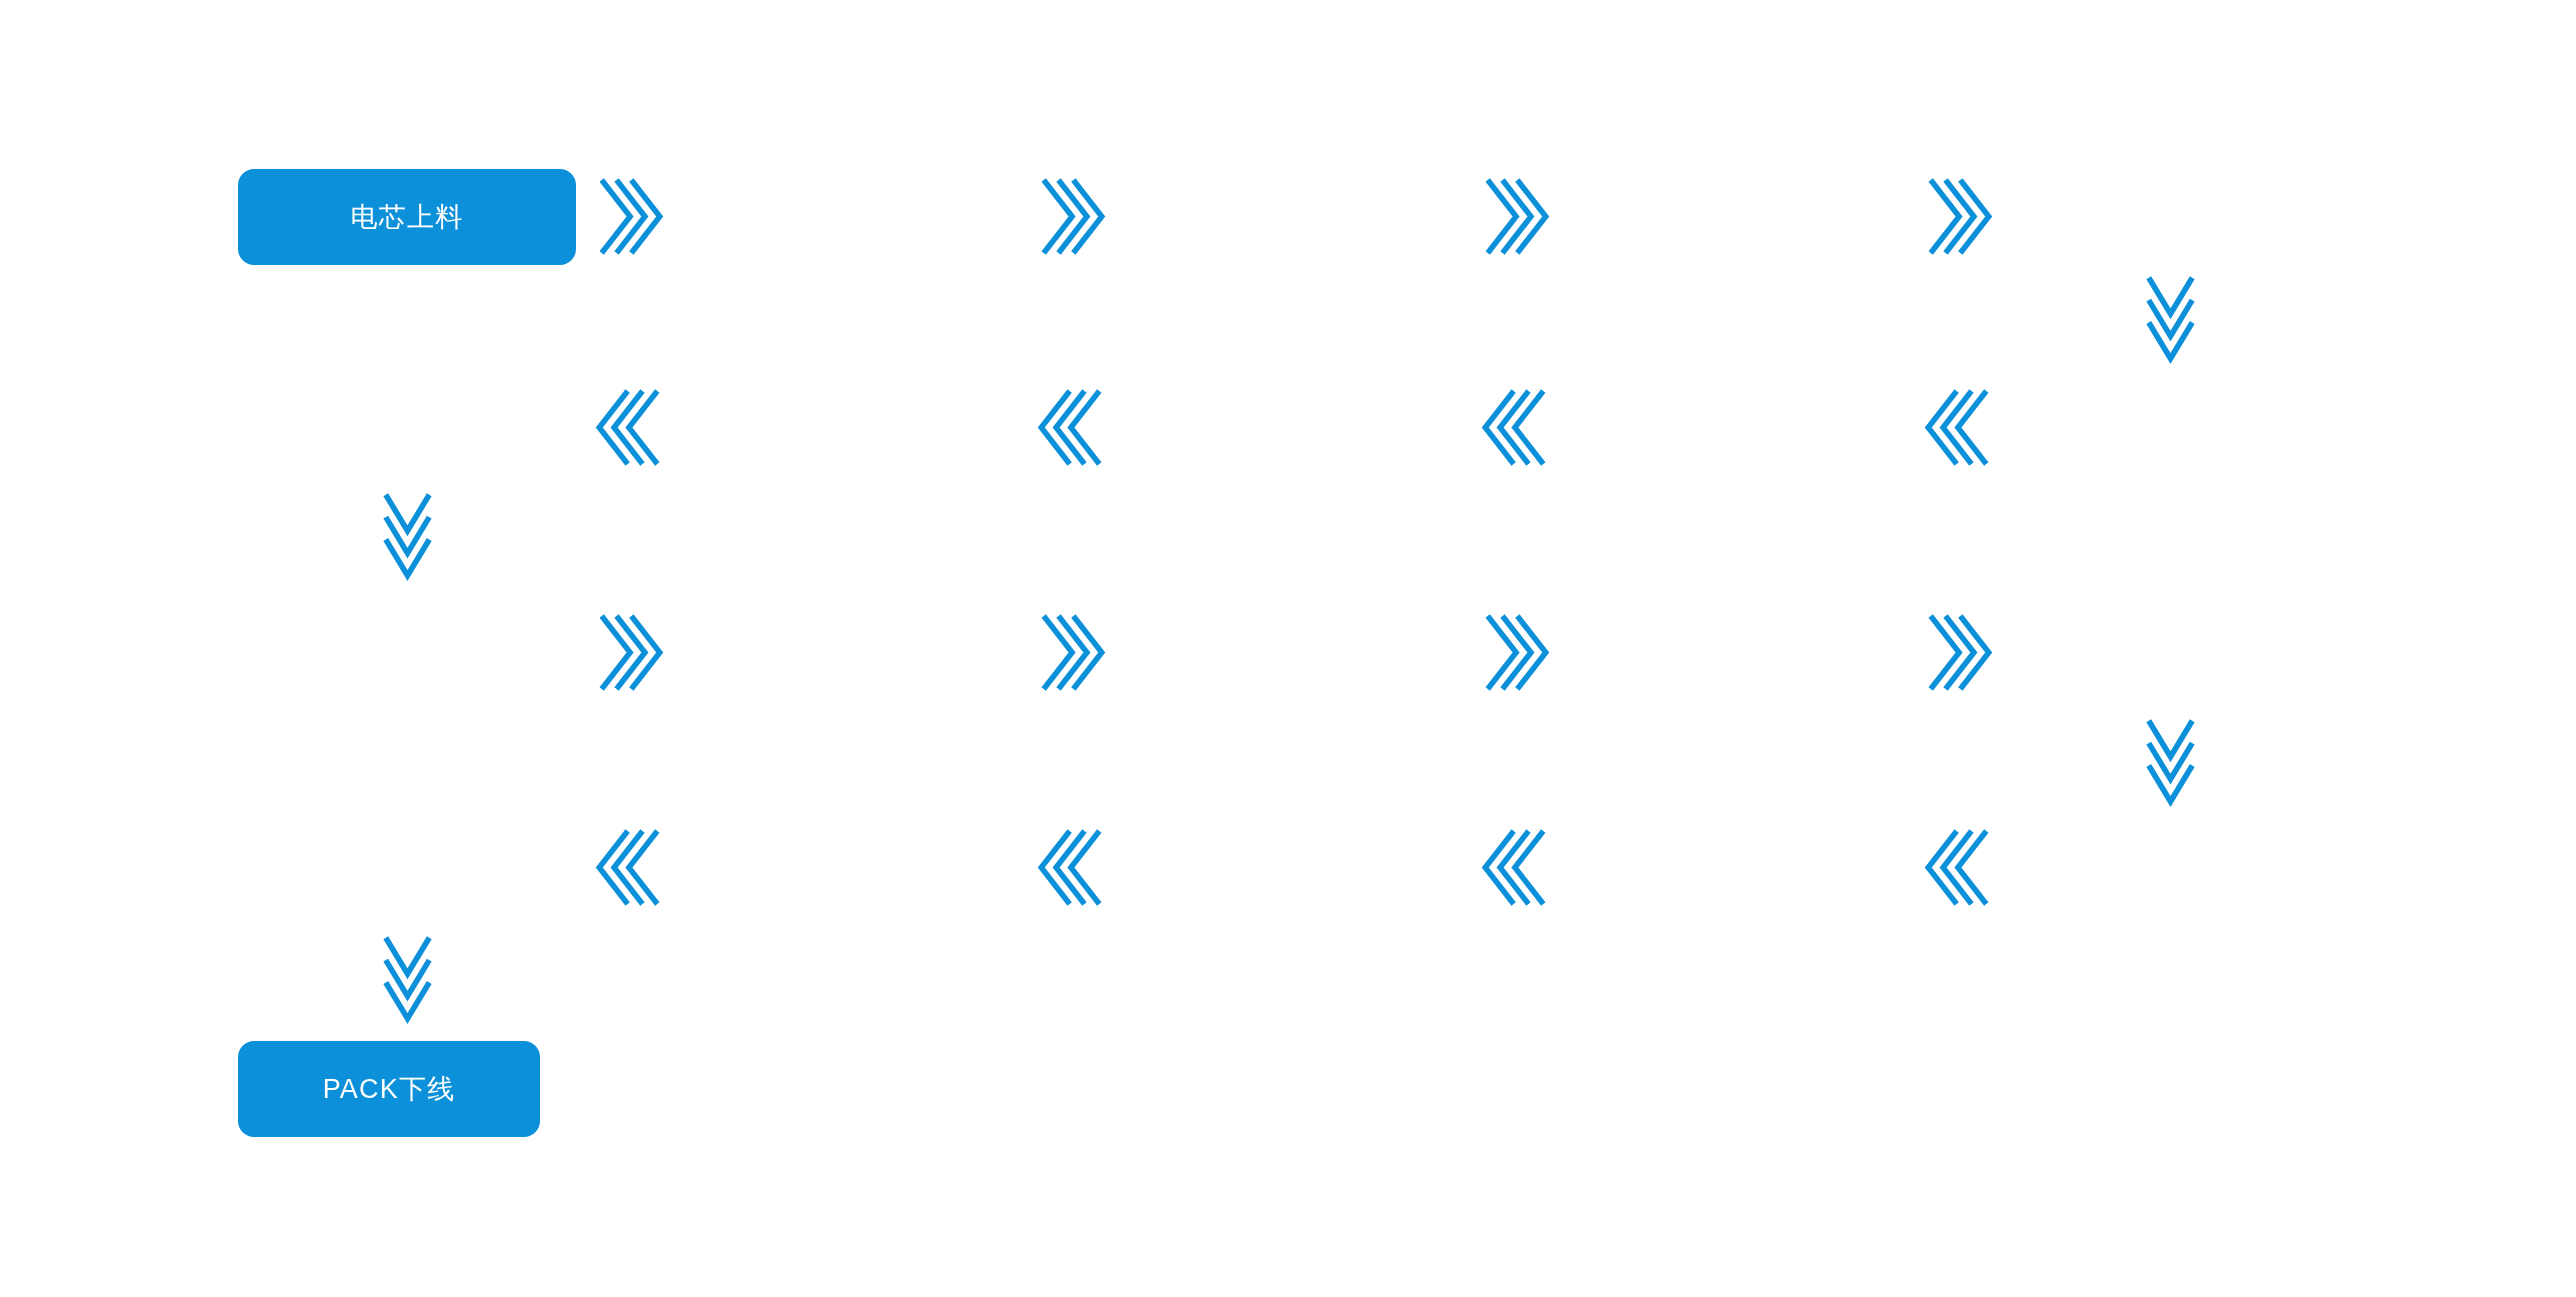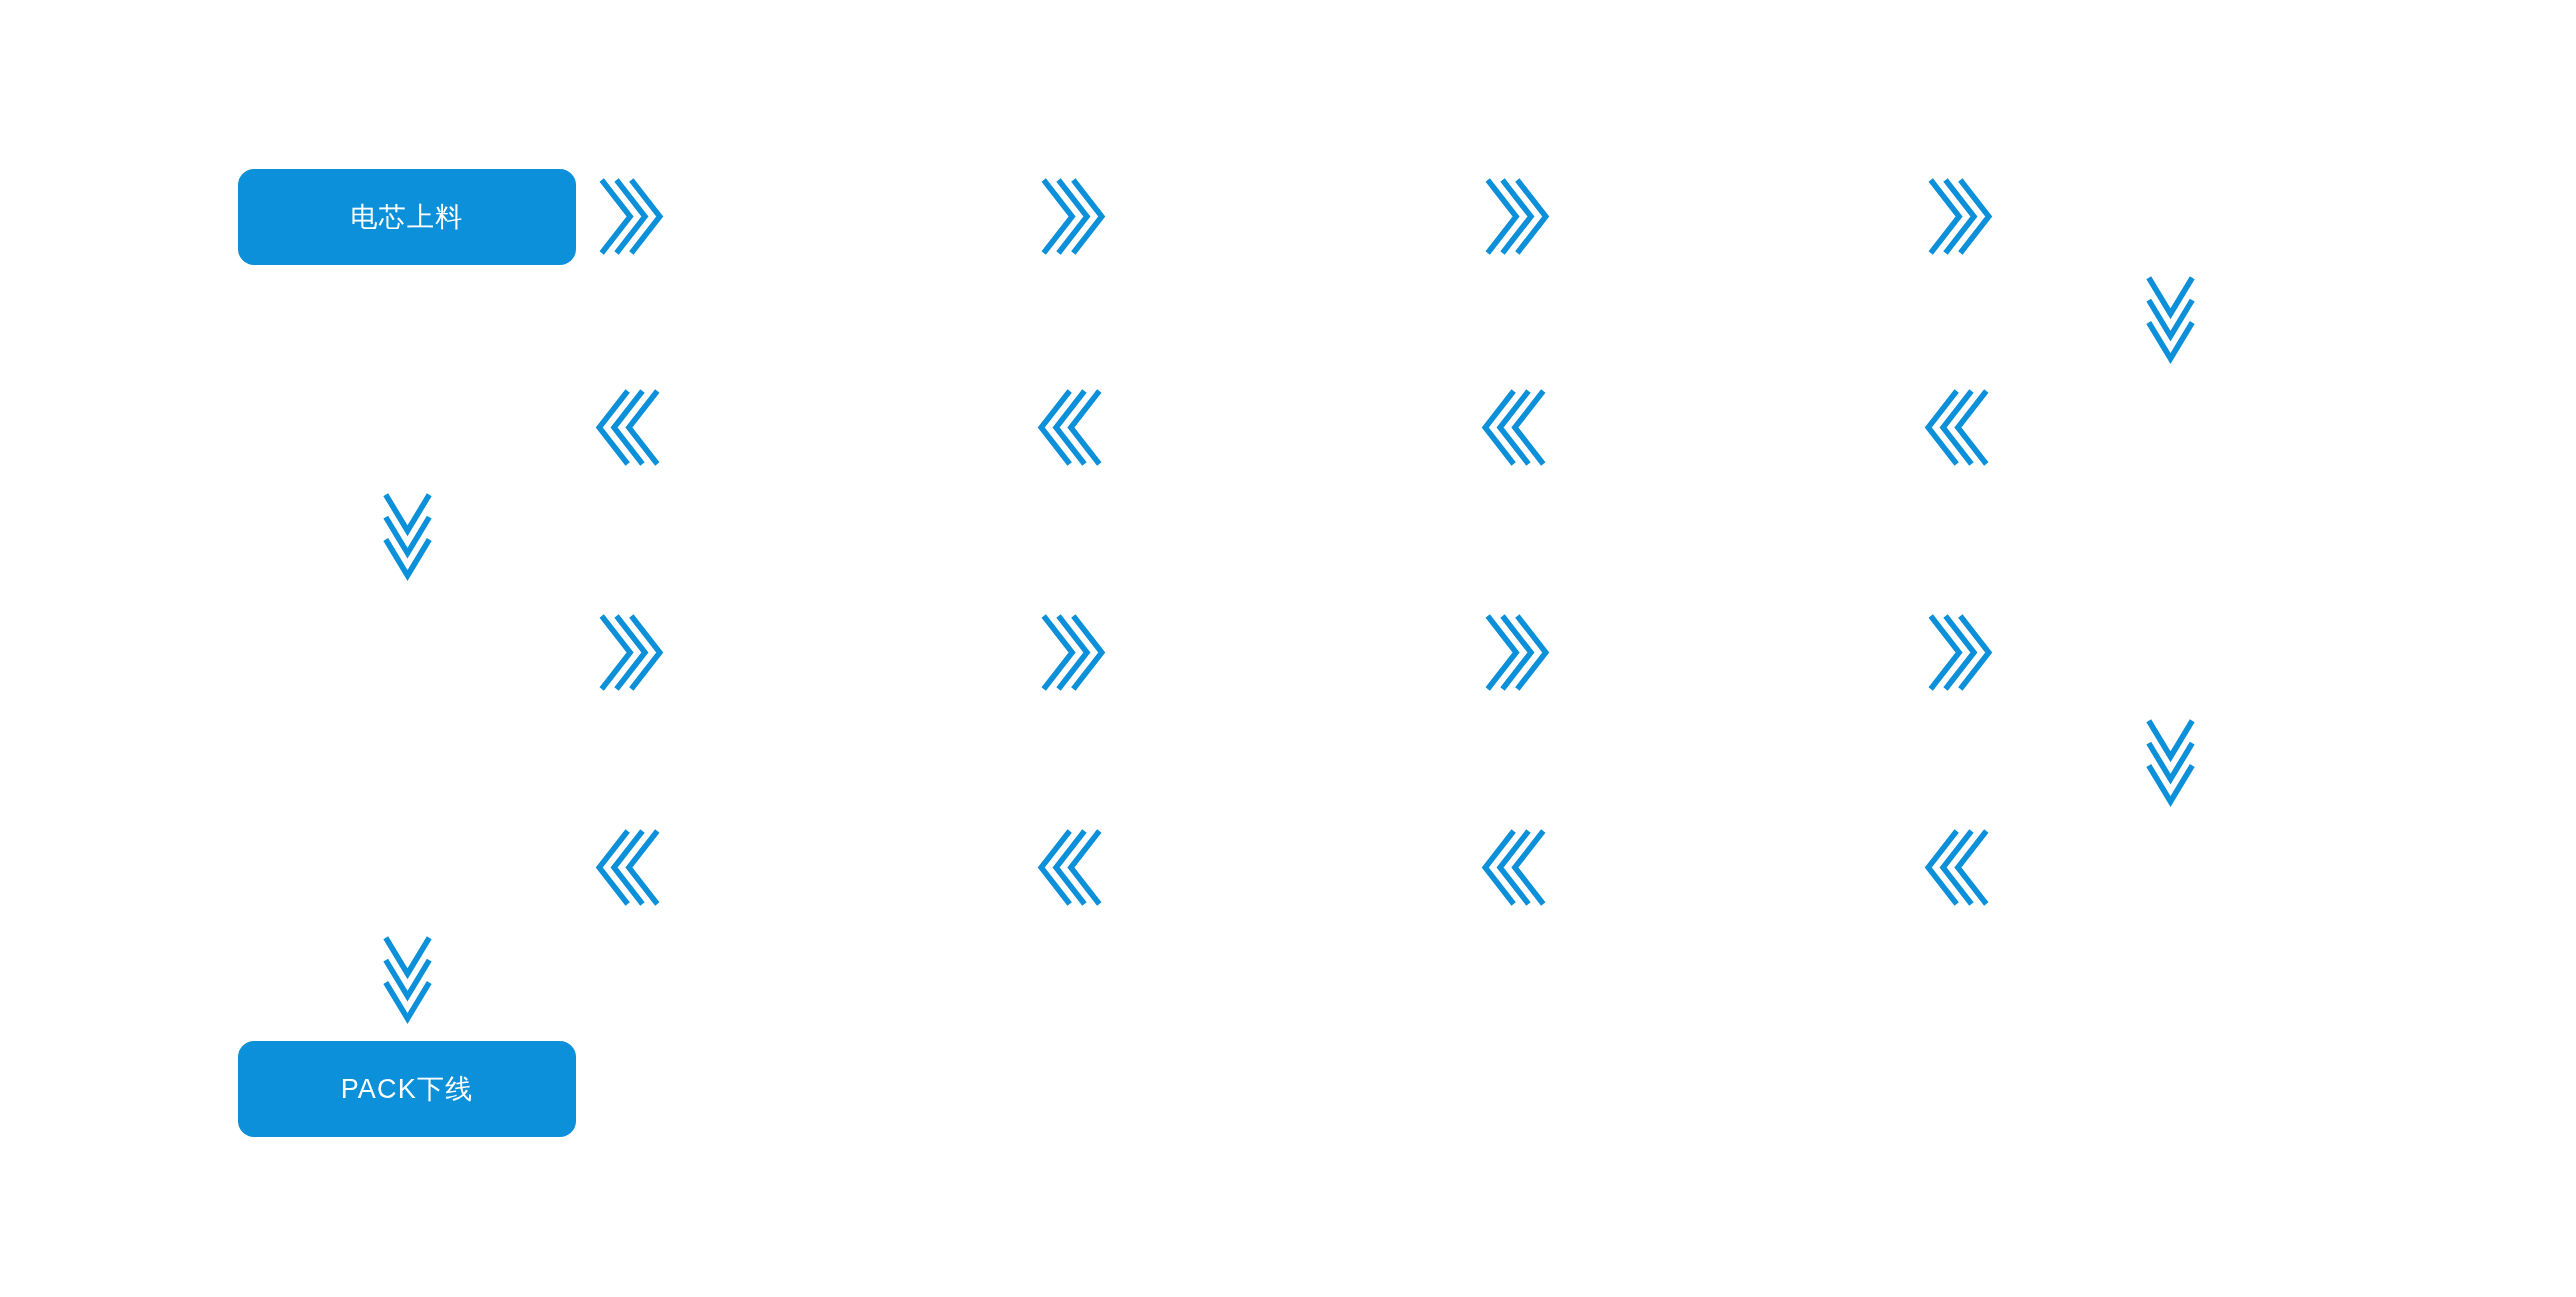--- a/index.html
+++ b/index.html
@@ -68,21 +68,21 @@
 </style>
 </head>
 <body>
 
 <div id="stage">
 
   <button class="node" id="node-start" style="left: 238px; top: 169px; width: 338px; height: 96px;">
     <span class="node-label">电芯上料</span>
   </button>
 
-  <button class="node" id="node-end" style="left: 238px; top: 1041px; width: 338px; height: 96px;">
+  <button class="node" id="node-end" style="left: 238px; top: 1041px; width: 302px; height: 96px;">
     <span class="node-label">PACK下线</span>
   </button>
 
   <div id="arrow-layer">
       <div class="arrow arrow-h" style="left: 598px; top: 176px;">
         <svg width="63" height="81" viewBox="0 0 102 130">
           <path d="M 6 6 L 52 65 L 6 124"></path>
           <path d="M 30 6 L 76 65 L 30 124"></path>
           <path d="M 54 6 L 100 65 L 54 124"></path>
         </svg>

